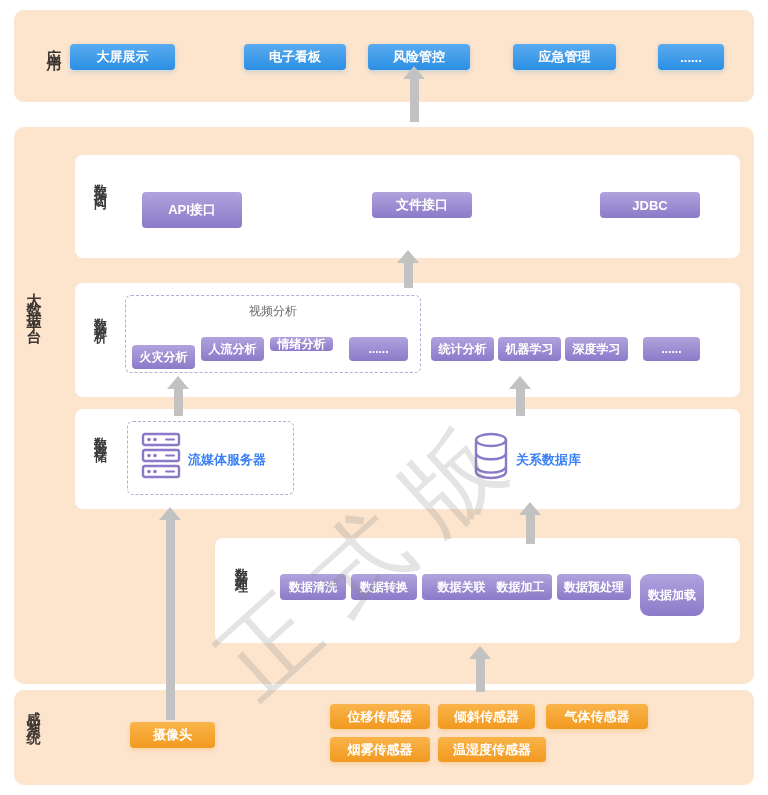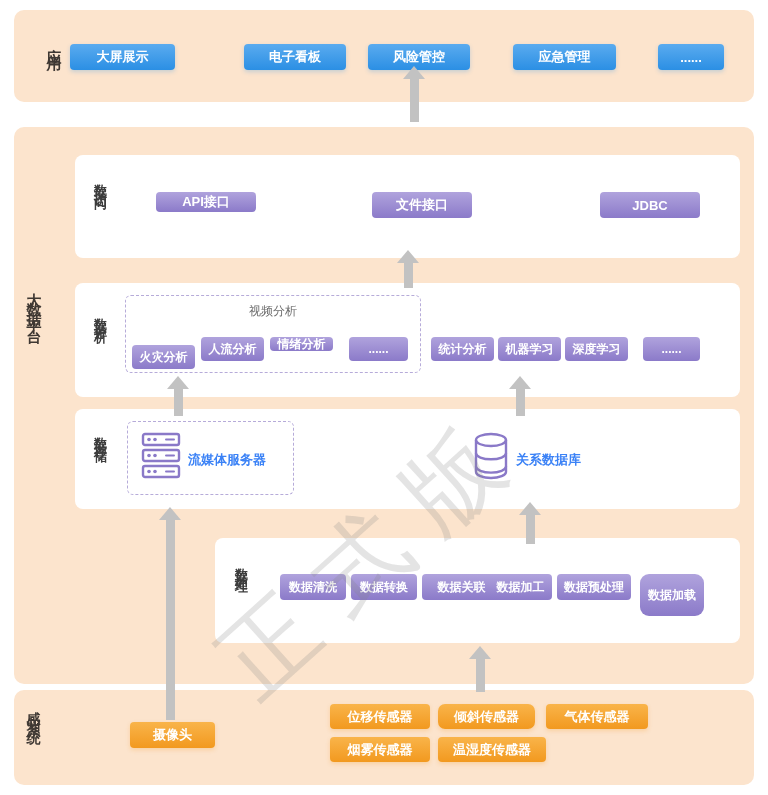--- a/index.html
+++ b/index.html
@@ -53,21 +53,21 @@
   <div class="btn btn-blue" style="left:224px; top:44px; width:102px; height:26px;margin-left:20px;">电子看板</div>
   <div class="btn btn-blue" style="left:368px; top:44px; width:102px; height:26px;">风险管控</div>
   <div class="btn btn-blue" style="left:513px; top:44px; width:103px; height:26px;">应急管理</div>
   <div class="btn btn-blue" style="left:658px; top:44px; width:66px;  height:26px;">......</div>
 
   <div class="band" style="left:14px; top:127px; width:740px; height:557px;"></div>
   <div class="vlabel band-label" style="left:27px; top:281px;">大数据平台</div>
 
   <div class="panel" style="left:75px; top:155px; width:665px; height:103px;"></div>
   <div class="vlabel sec-label" style="left:94px; top:174px;">数据访问</div>
-  <div class="btn btn-purple fs13" style="left:156px; top:192px; width:100px; height:20px;">API接口</div>
+  <div class="btn btn-purple fs13" style="left:142px; top:192px; width:100px; height:36px;">API接口</div>
   <div class="btn btn-purple fs13" style="left:372px; top:192px; width:100px; height:26px;">文件接口</div>
   <div class="btn btn-purple fs13" style="left:600px; top:192px; width:100px; height:26px;">JDBC</div>
 
   <div class="panel" style="left:75px; top:283px; width:665px; height:114px;"></div>
   <div class="vlabel sec-label" style="left:94px; top:308px;">数据分析</div>
   <div class="dashed" style="left:125px; top:295px; width:296px; height:78px;"></div>
   <div class="group-title" style="left:125px; top:303px; width:296px;">视频分析</div>
   <div class="btn btn-purple fs12" style="left:132px; top:337px; width:63px; height:24px;margin-top:8px;">火灾分析</div>
   <div class="btn btn-purple fs12" style="left:201px; top:337px; width:63px; height:24px;">人流分析</div>
   <div class="btn btn-purple fs12" style="left:270px; top:337px; width:63px; height:14px;">情绪分析</div>
@@ -121,21 +121,21 @@
   <div class="btn btn-purple fs12" style="left:351px; top:574px; width:66px; height:26px;">数据转换</div>
   <div class="btn btn-purple fs12" style="left:422px; top:574px; width:79px; height:26px;">数据关联</div>
   <div class="btn btn-purple fs12" style="left:489px; top:574px; width:63px; height:26px;">数据加工</div>
   <div class="btn btn-purple fs12" style="left:557px; top:574px; width:74px; height:26px;">数据预处理</div>
   <div class="btn btn-purple fs12" style="left:640px; top:574px; width:64px; height:42px;border-radius:9px;">数据加载</div>
 
   <div class="band" style="left:14px; top:690px; width:740px; height:95px;"></div>
   <div class="vlabel band-label" style="left:27px; top:700px; font-size:14px; letter-spacing:6px;">感知系统</div>
   <div class="btn btn-orange" style="left:130px; top:722px; width:85px;  height:26px;">摄像头</div>
   <div class="btn btn-orange" style="left:330px; top:704px; width:100px; height:25px;">位移传感器</div>
-  <div class="btn btn-orange" style="left:438px; top:704px; width:97px;  height:25px;border-radius:7px;">倾斜传感器</div>
+  <div class="btn btn-orange" style="left:438px; top:704px; width:97px;  height:25px;">倾斜传感器</div>
   <div class="btn btn-orange" style="left:330px; top:737px; width:100px; height:25px;">烟雾传感器</div>
   <div class="btn btn-orange" style="left:546px; top:704px; width:102px; height:25px;">气体传感器</div>
   <div class="btn btn-orange" style="left:438px; top:737px; width:108px; height:25px;">温湿度传感器</div>
 
   <div class="arrow" style="left:403px; top:66px;  height:56px;">
       <div class="head"></div>
       <div class="shaft"></div>
     </div>
   <div class="arrow" style="left:397px; top:250px; height:38px;">
       <div class="head"></div>

